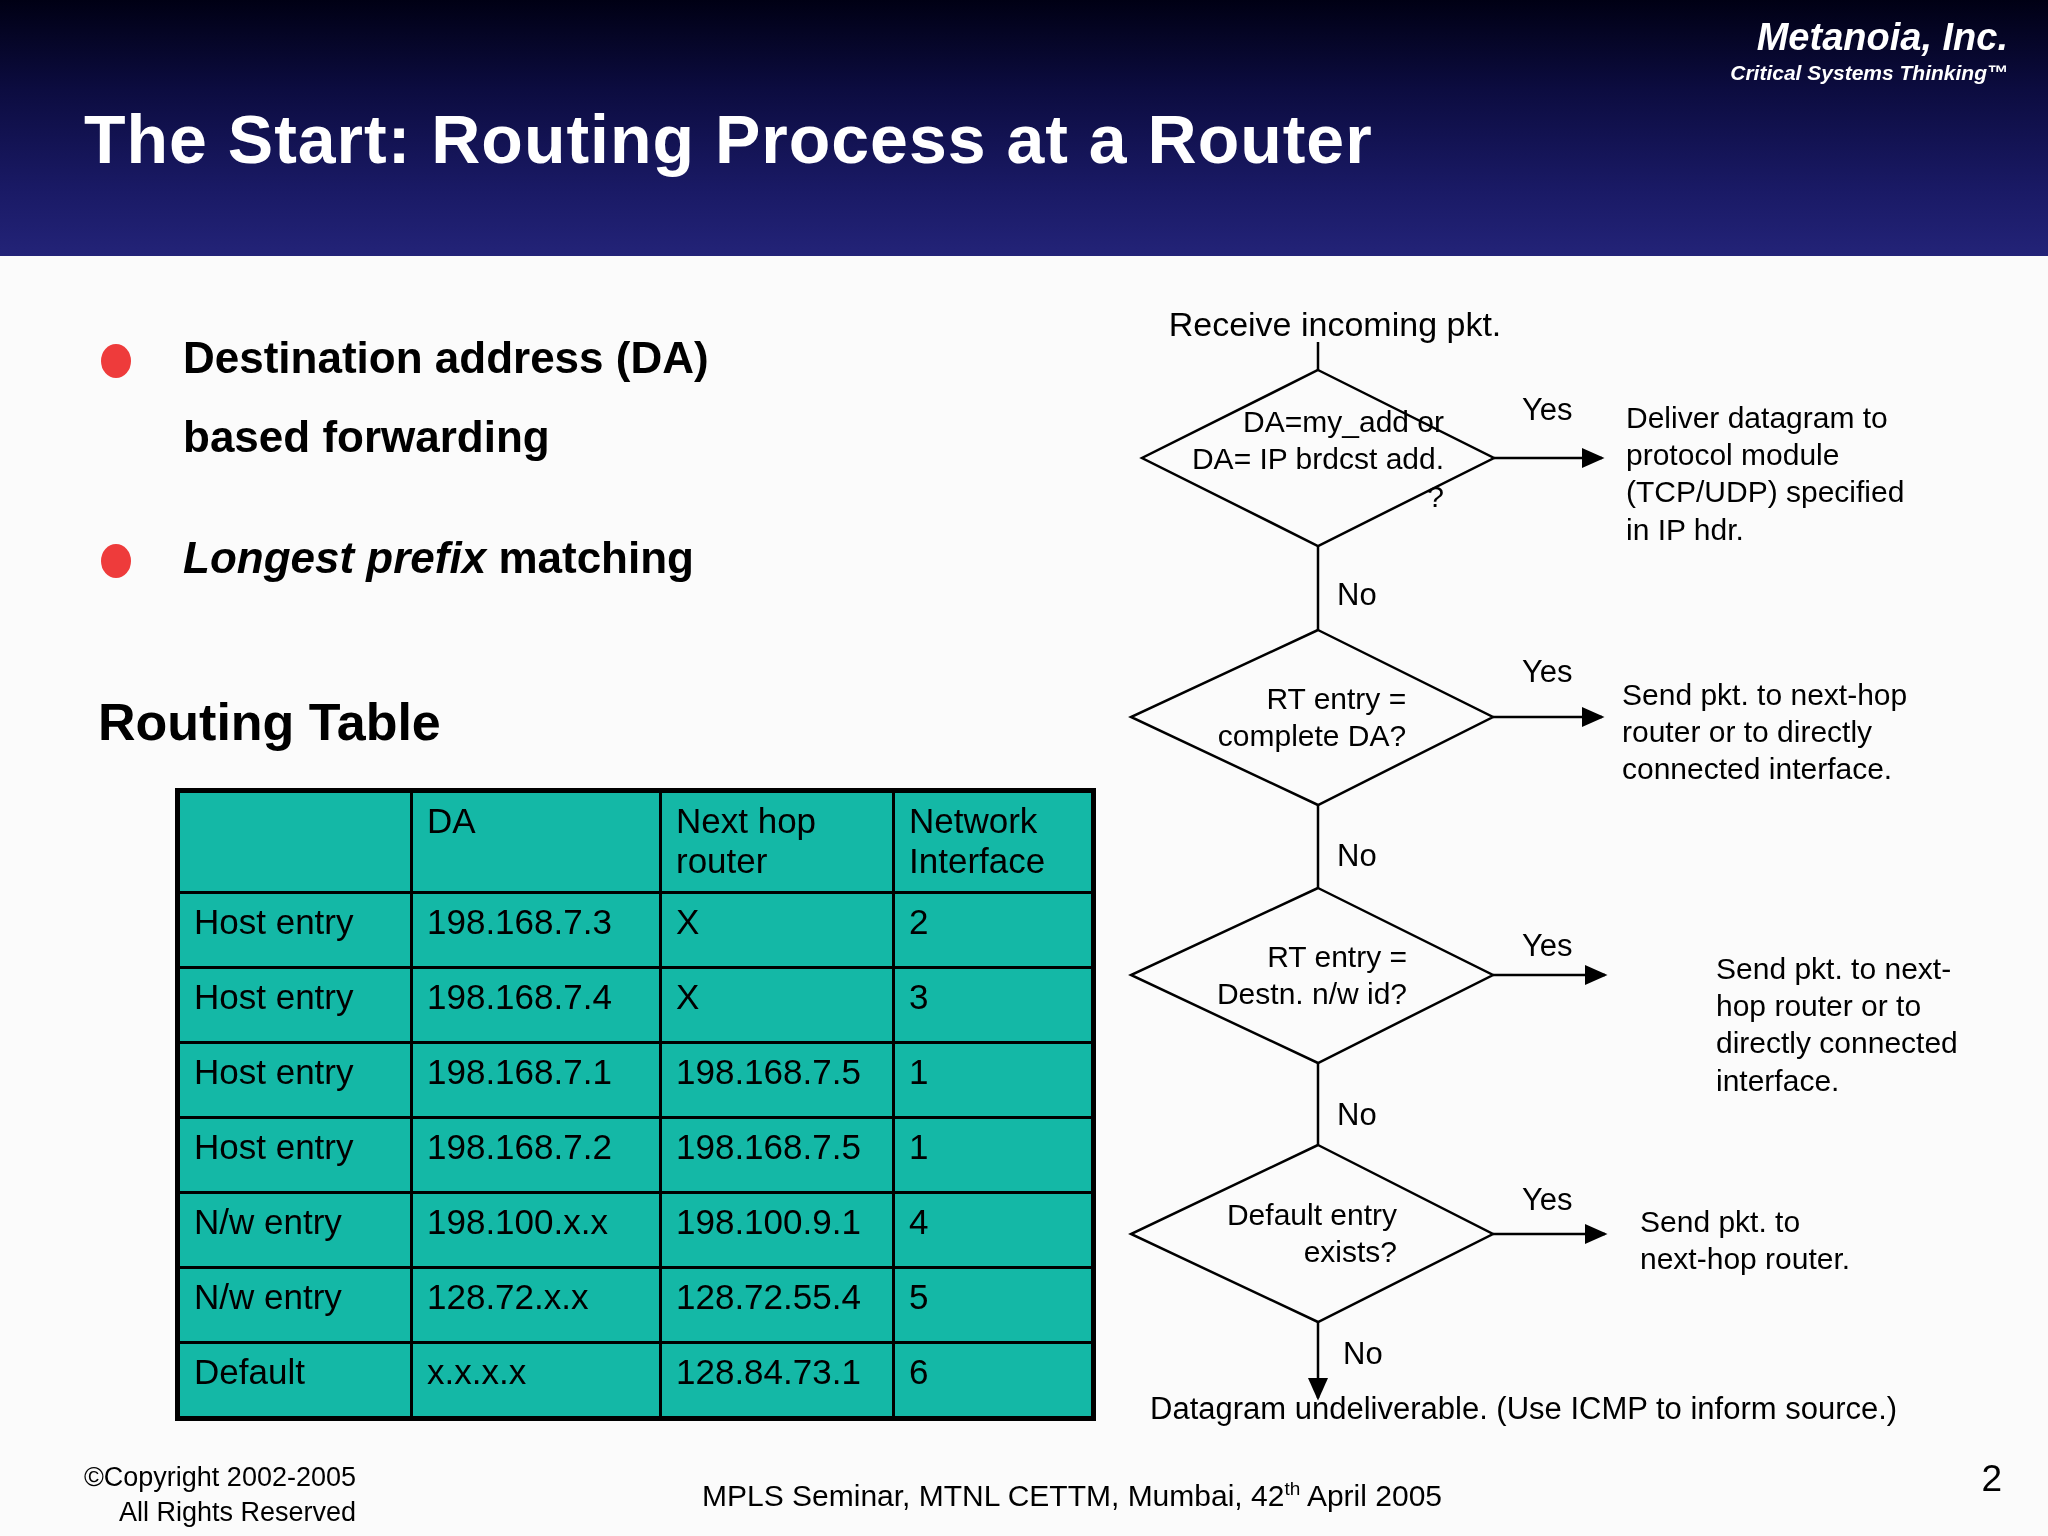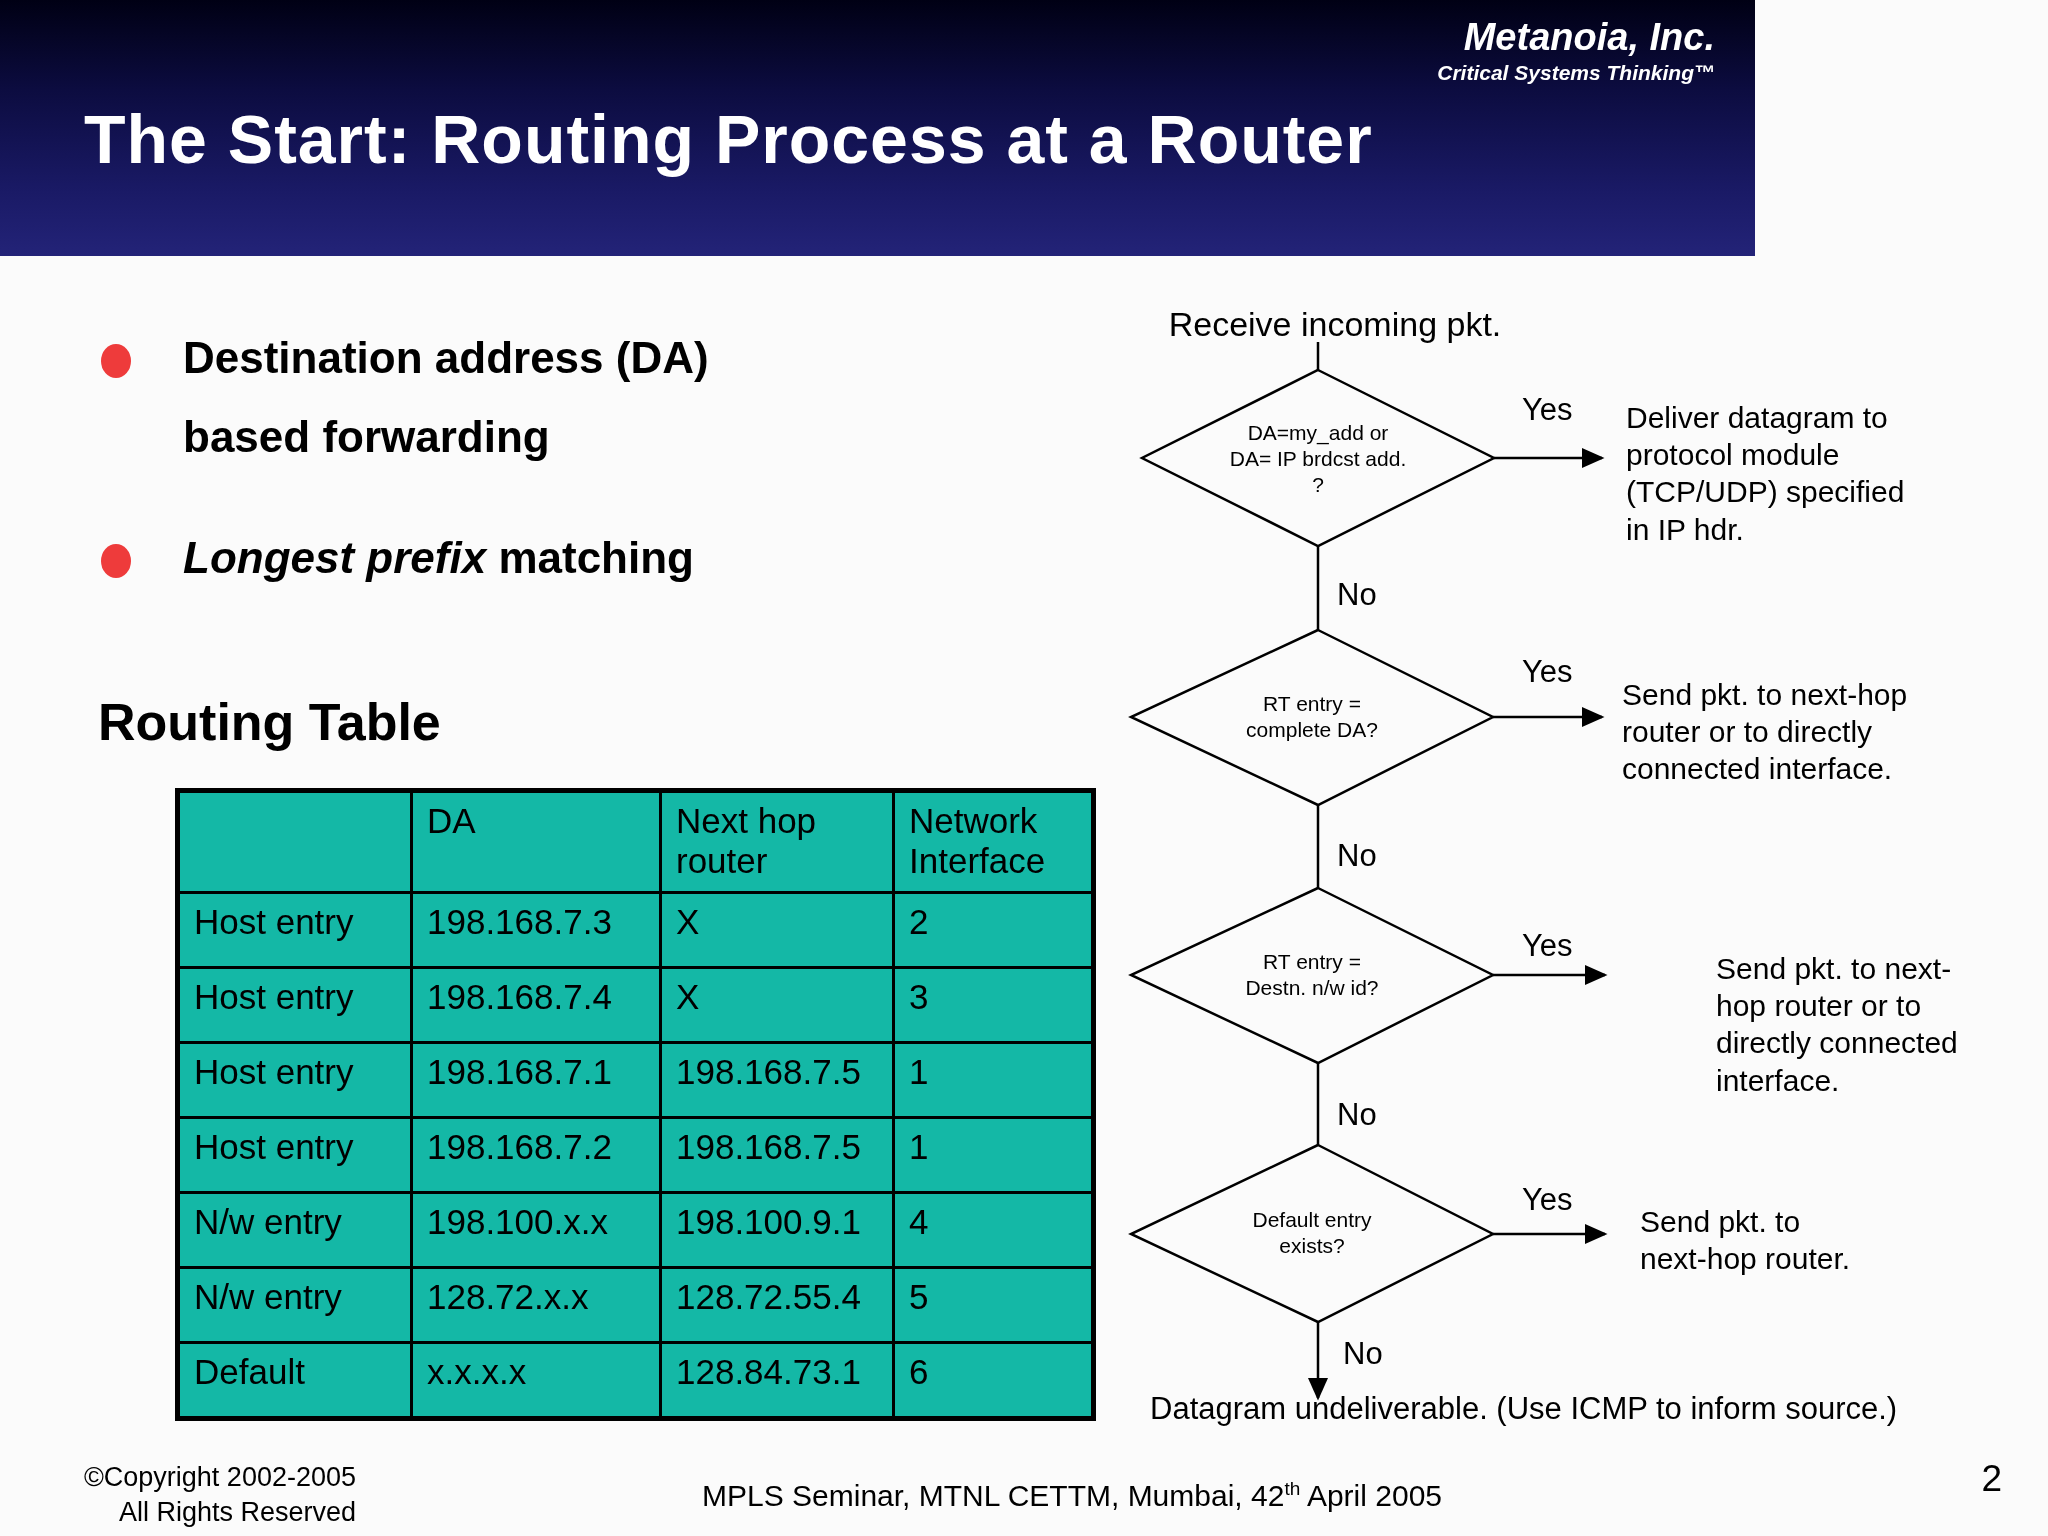--- a/index.html
+++ b/index.html
@@ -5,21 +5,21 @@
   html,body { margin:0; padding:0; }
   .slide {
     position:relative; width:2048px; height:1536px;
     background:var(--slide_bg, #fbfbfb);
     font-family:"Liberation Sans", sans-serif;
     color:var(--text, #000);
     overflow:hidden;
   }
   
   .header {
-    position:absolute; left:0; top:0; width:1755px; height:256px;
+    position:absolute; left:0; top:0; width:2048px; height:256px;
     background:linear-gradient(180deg, var(--header_top,#000014) 0%, #0c0c40 35%, #1a1a66 75%, var(--header_bottom,#232378) 100%);
   }
   .slide-title {
     position:absolute; left:84px; top:100px; margin:0;
     font-size:68px; font-weight:bold; color:#fff; letter-spacing:1px;
     white-space:nowrap;
   }
   .logo { position:absolute; top:16px; right:40px; text-align:right; color:#fff; font-style:italic; font-weight:bold; }
   .logo-name { font-size:38px; line-height:1.15; }
   .logo-tag  { font-size:21px; line-height:1.2; }
@@ -47,21 +47,21 @@
   }
   .rt-table thead th { height:84px; }
   .rt-table tbody td { height:58px; }
   .col0 { width:212px; } .col1 { width:228px; } .col2 { width:212px; } .col3 { width:178px; }
 
   
   .flow-svg { position:absolute; left:0; top:0; pointer-events:none; }
   .fc-label { position:absolute; white-space:pre-line; font-size:34px; line-height:1.24; }
   .fc-diamond-text {
     position:absolute; display:flex; align-items:center; justify-content:center;
-    text-align:center; white-space:pre-line; font-size:21px; line-height:1.25;
+    text-align:right; white-space:pre-line; font-size:30px; line-height:1.25;
   }
   .fc-yes, .fc-no { position:absolute; font-size:31px; }
   .fc-action { position:absolute; white-space:pre-line; font-size:30px; line-height:1.24; }
   .fc-end { position:absolute; font-size:31px; white-space:nowrap; }
 
   
   .footer-copyright { position:absolute; left:66px; top:1460px; width:290px; text-align:right; font-size:27px; line-height:1.3; }
   .footer-seminar { position:absolute; left:702px; top:1478px; font-size:30px; white-space:nowrap; }
   .footer-seminar sup { font-size:19px; }
   .footer-page { position:absolute; right:46px; top:1458px; font-size:37px; }

